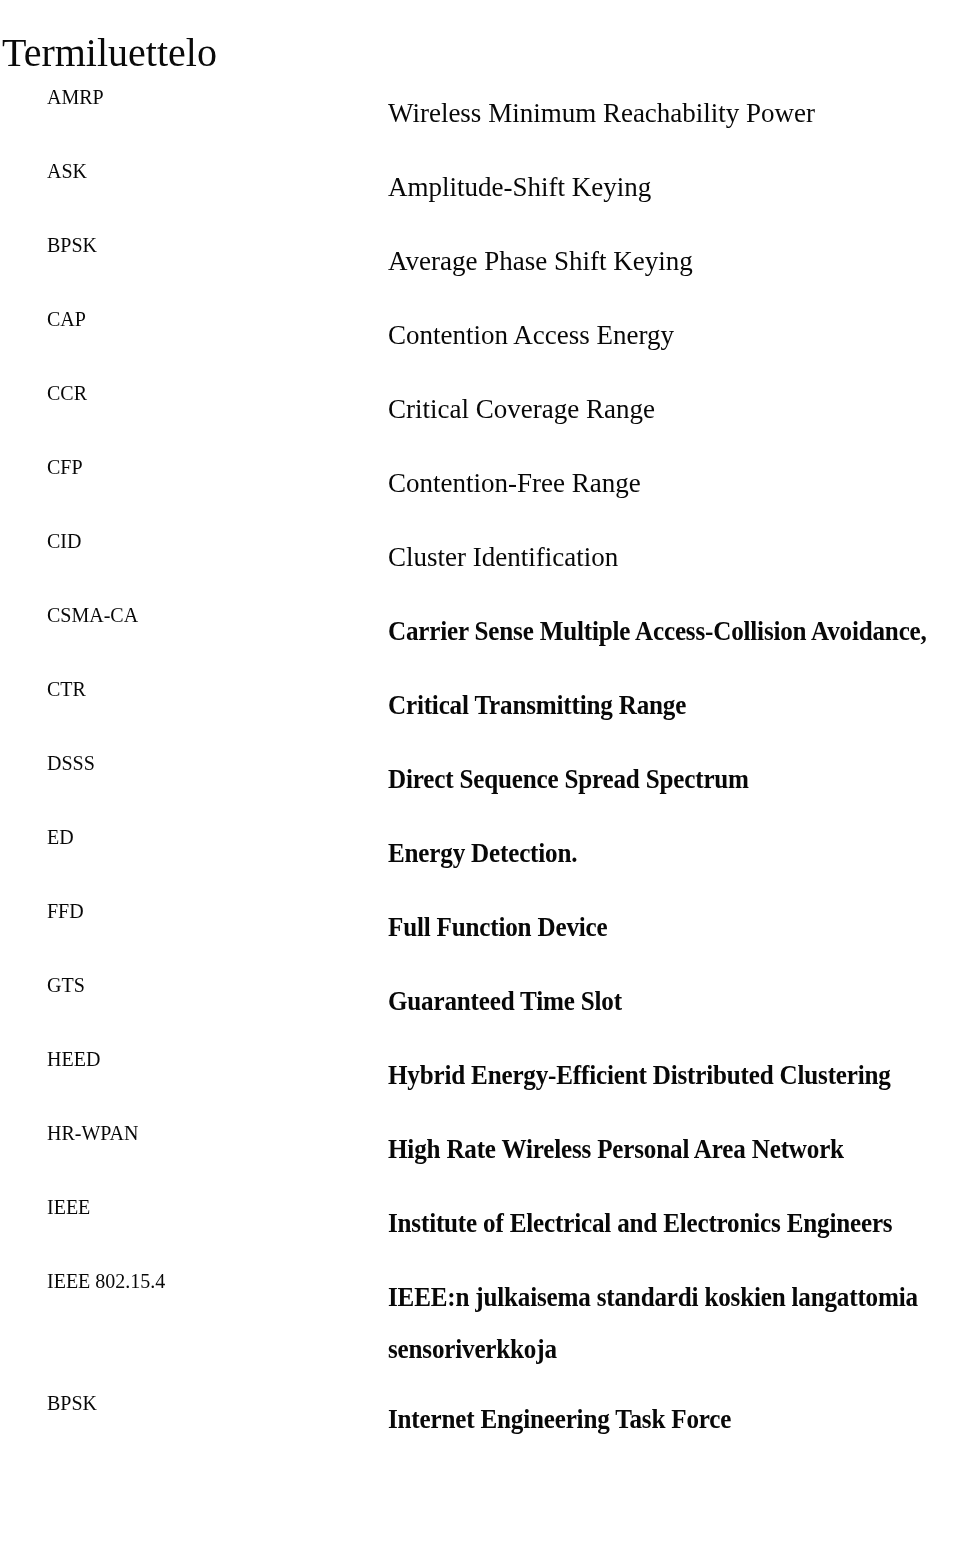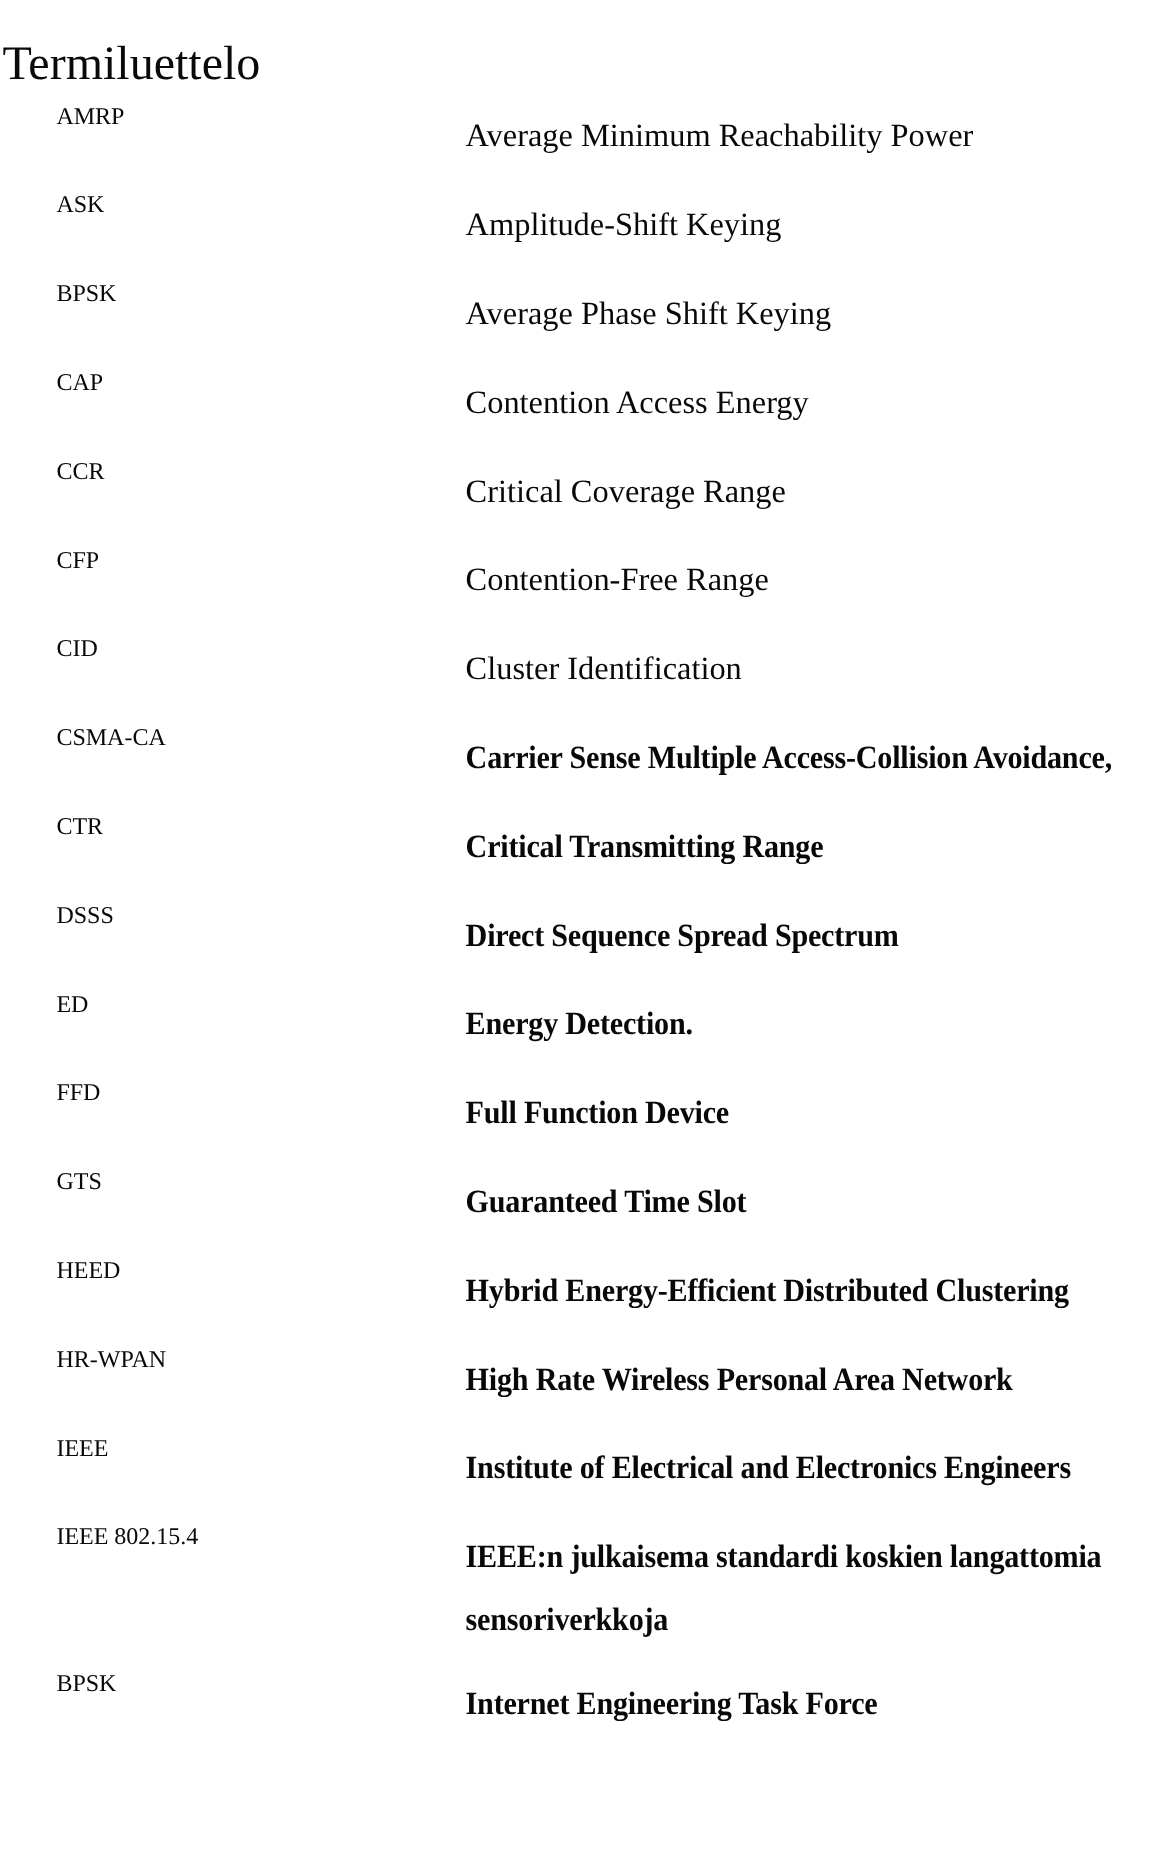--- a/index.html
+++ b/index.html
@@ -101,21 +101,21 @@
 <body>
 
 <div class="page">
 
   <h1 class="doc-title">Termiluettelo</h1>
 
   <div class="glossary">
       <div class="entry" style="top: 87px;">
         <div class="term">AMRP</div>
         <div class="definition">
-          <span class="line">Average Minimum Reachability Power</span>
+          <span class="line">Wireless Minimum Reachability Power</span>
         </div>
       </div>
       <div class="entry" style="top: 161px;">
         <div class="term">ASK</div>
         <div class="definition">
           <span class="line">Amplitude-Shift Keying</span>
         </div>
       </div>
       <div class="entry" style="top: 235px;">
         <div class="term">BPSK</div>

